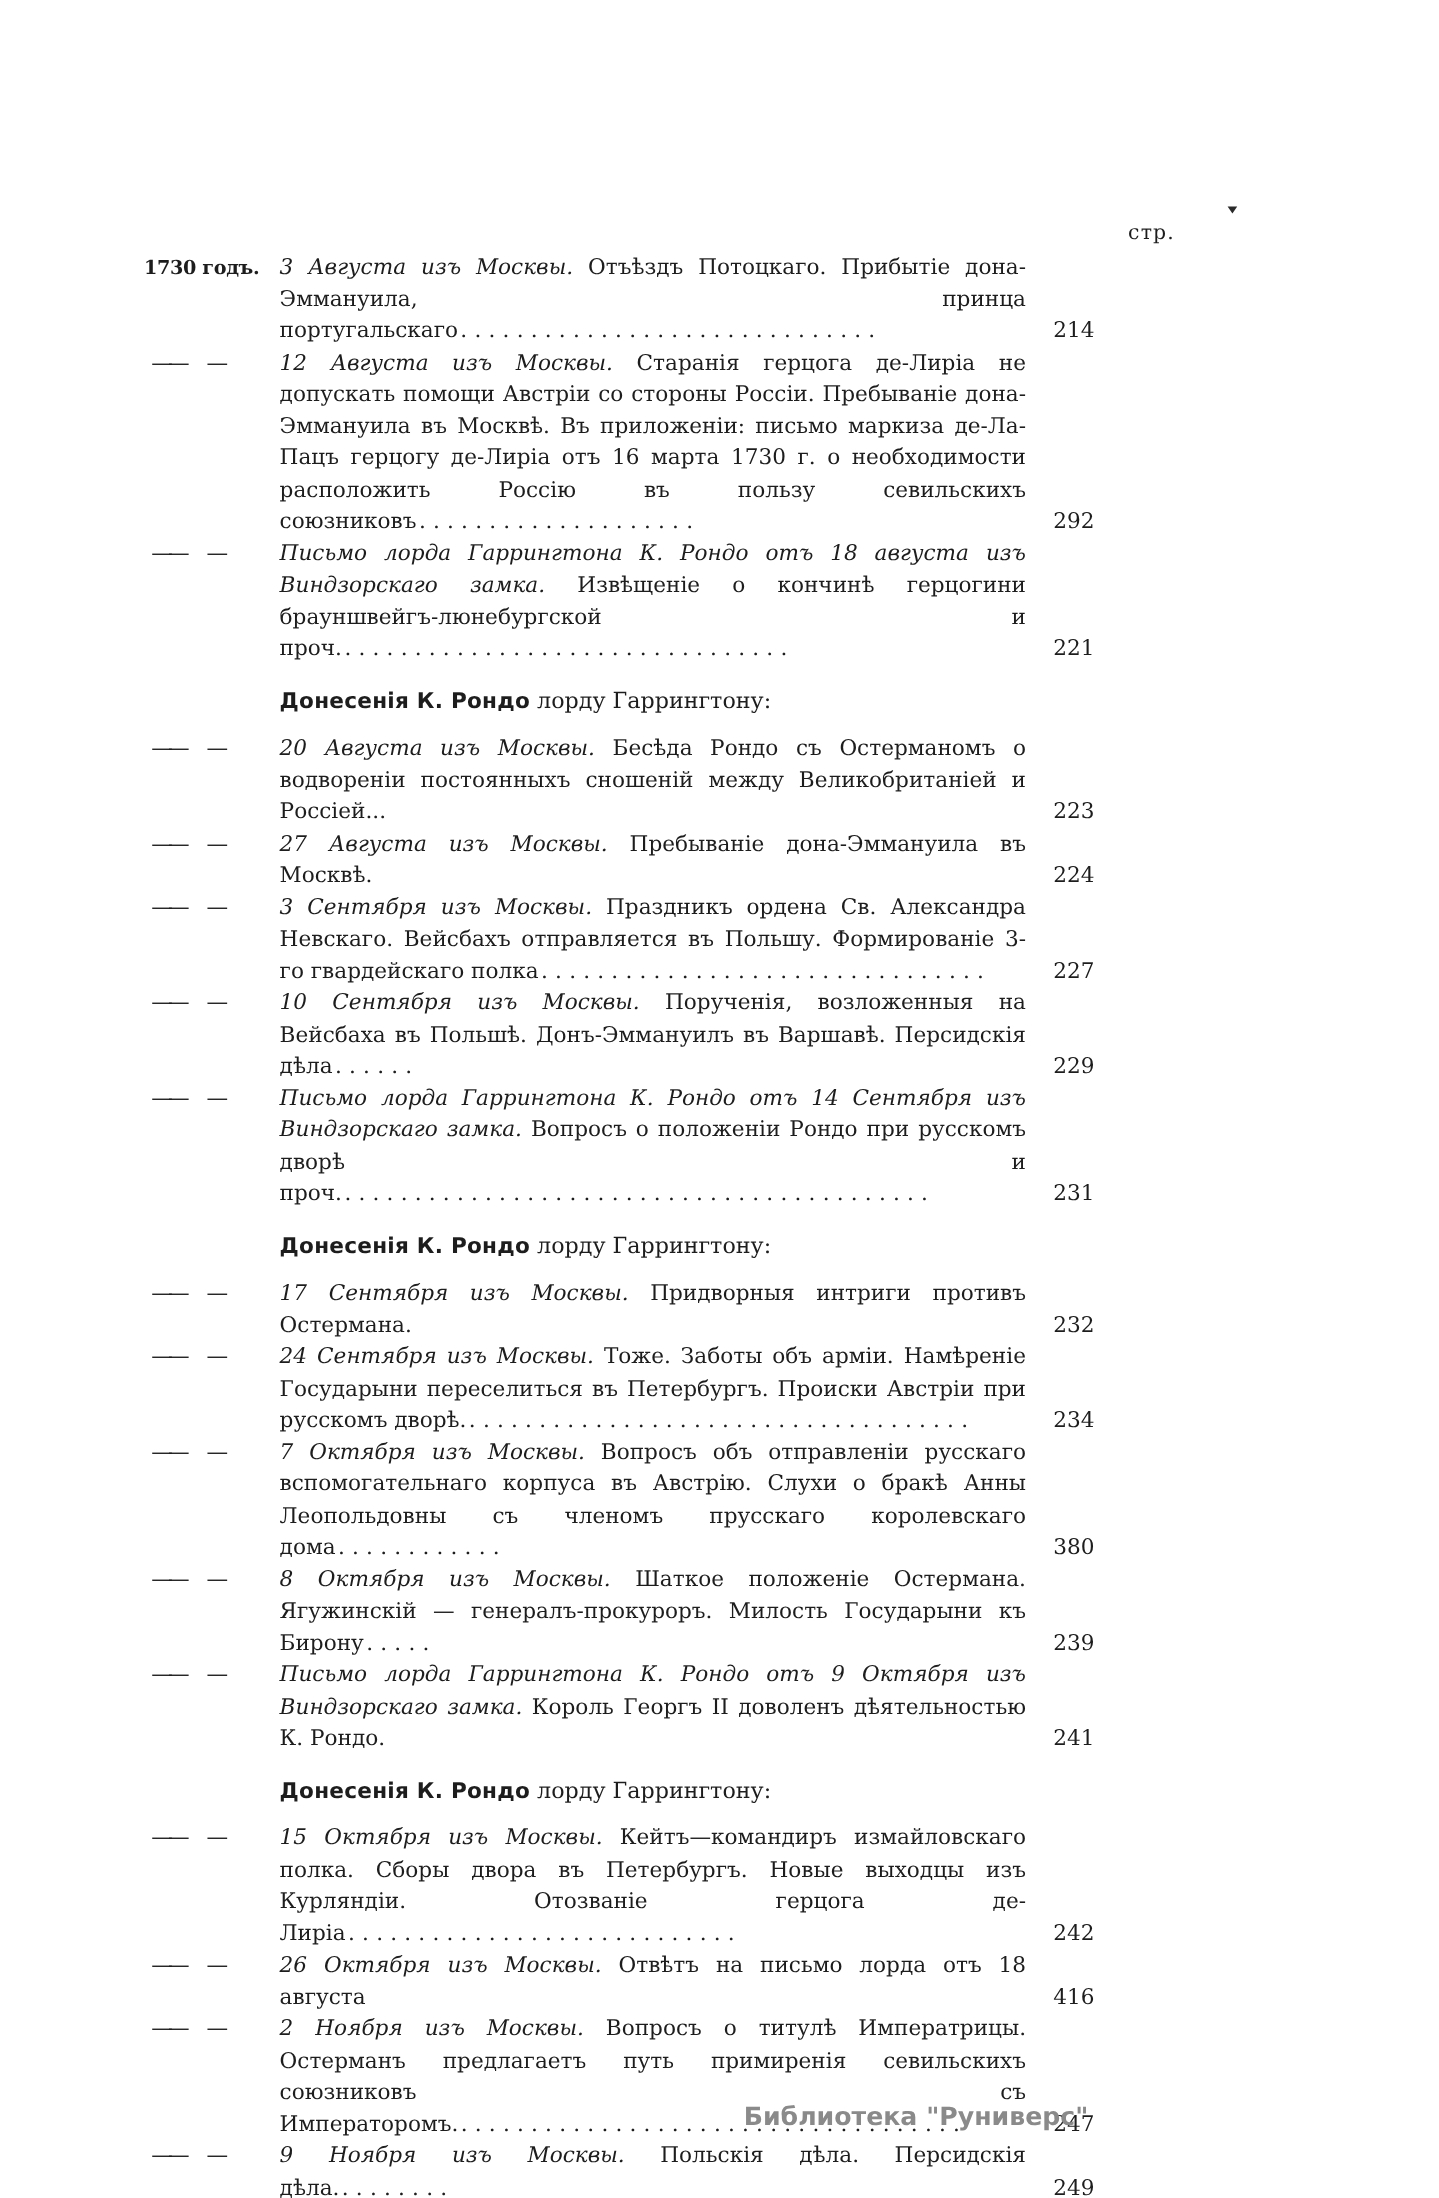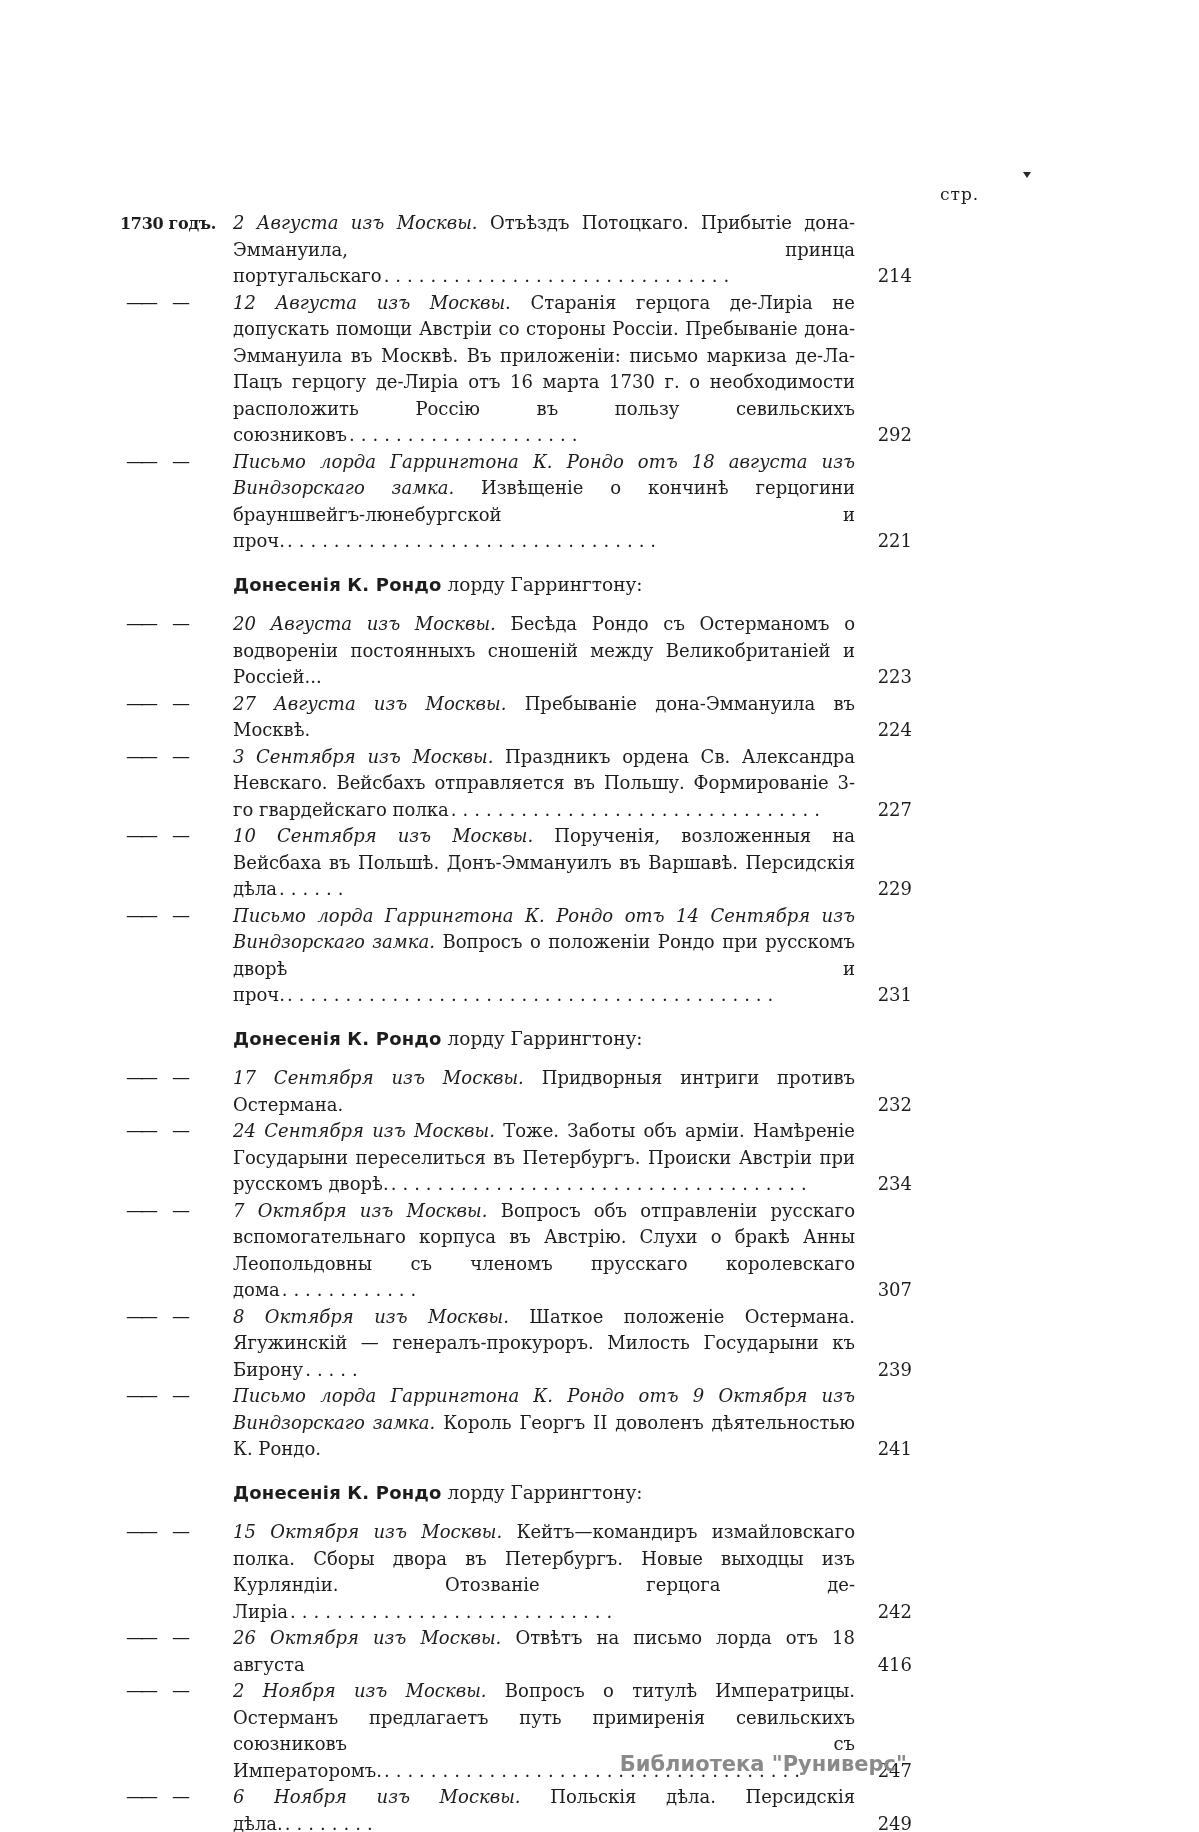--- a/index.html
+++ b/index.html
@@ -88,21 +88,21 @@
 </head>
 <body>
 
 <div class="page">
   <div class="ink-speck"></div>
   <div class="str-header">стр.</div>
 
   <div class="toc">
       <div class="entry">
         <div class="gutter"><span class="year-label">1730 годъ.</span></div>
-        <div class="body"><span class="date">2 Августа изъ Москвы.</span> <span class="txt">Отъѣздъ Потоцкаго. Прибытіе дона-Эммануила, принца португальскаго</span><span class="dots">..............................</span></div>
+        <div class="body"><span class="date">3 Августа изъ Москвы.</span> <span class="txt">Отъѣздъ Потоцкаго. Прибытіе дона-Эммануила, принца португальскаго</span><span class="dots">..............................</span></div>
         <div class="pagenum">214</div>
       </div>
       <div class="entry">
         <div class="gutter"><span class="d1">——</span><span class="d2">—</span></div>
         <div class="body"><span class="date">12 Августа изъ Москвы.</span> <span class="txt">Старанія герцога де-Лиріа не допускать помощи Австріи со стороны Россіи. Пребываніе дона-Эммануила въ Москвѣ. Въ приложеніи: письмо маркиза де-Ла-Пацъ герцогу де-Лиріа отъ 16 марта 1730 г. о необходимости расположить Россію въ пользу севильскихъ союзниковъ</span><span class="dots">....................</span></div>
         <div class="pagenum">292</div>
       </div>
       <div class="entry">
         <div class="gutter"><span class="d1">——</span><span class="d2">—</span></div>
         <div class="body"><span class="date">Письмо лорда Гаррингтона К. Рондо отъ 18 августа изъ Виндзорскаго замка.</span> <span class="txt">Извѣщеніе о кончинѣ герцогини брауншвейгъ-люнебургской и проч.</span><span class="dots">................................</span></div>
@@ -141,21 +141,21 @@
         <div class="pagenum">232</div>
       </div>
       <div class="entry">
         <div class="gutter"><span class="d1">——</span><span class="d2">—</span></div>
         <div class="body"><span class="date">24 Сентября изъ Москвы.</span> <span class="txt">Тоже. Заботы объ арміи. Намѣреніе Государыни переселиться въ Петербургъ. Происки Австріи при русскомъ дворѣ.</span><span class="dots">....................................</span></div>
         <div class="pagenum">234</div>
       </div>
       <div class="entry">
         <div class="gutter"><span class="d1">——</span><span class="d2">—</span></div>
         <div class="body"><span class="date">7 Октября изъ Москвы.</span> <span class="txt">Вопросъ объ отправленіи русскаго вспомогательнаго корпуса въ Австрію. Слухи о бракѣ Анны Леопольдовны съ членомъ прусскаго королевскаго дома</span><span class="dots">............</span></div>
-        <div class="pagenum">307</div>
+        <div class="pagenum">380</div>
       </div>
       <div class="entry">
         <div class="gutter"><span class="d1">——</span><span class="d2">—</span></div>
         <div class="body"><span class="date">8 Октября изъ Москвы.</span> <span class="txt">Шаткое положеніе Остермана. Ягужинскій — генералъ-прокуроръ. Милость Государыни къ Бирону</span><span class="dots">.....</span></div>
         <div class="pagenum">239</div>
       </div>
       <div class="entry">
         <div class="gutter"><span class="d1">——</span><span class="d2">—</span></div>
         <div class="body"><span class="date">Письмо лорда Гаррингтона К. Рондо отъ 9 Октября изъ Виндзорскаго замка.</span> <span class="txt">Король Георгъ II доволенъ дѣятельностью К. Рондо.</span></div>
         <div class="pagenum">241</div>
@@ -171,19 +171,19 @@
         <div class="body"><span class="date">26 Октября изъ Москвы.</span> <span class="txt">Отвѣтъ на письмо лорда отъ 18 августа</span></div>
         <div class="pagenum">416</div>
       </div>
       <div class="entry">
         <div class="gutter"><span class="d1">——</span><span class="d2">—</span></div>
         <div class="body"><span class="date">2 Ноября изъ Москвы.</span> <span class="txt">Вопросъ о титулѣ Императрицы. Остерманъ предлагаетъ путь примиренія севильскихъ союзниковъ съ Императоромъ.</span><span class="dots">....................................</span></div>
         <div class="pagenum">247</div>
       </div>
       <div class="entry">
         <div class="gutter"><span class="d1">——</span><span class="d2">—</span></div>
-        <div class="body"><span class="date">6 Ноября изъ Москвы.</span> <span class="txt">Польскія дѣла. Персидскія дѣла.</span><span class="dots">........</span></div>
+        <div class="body"><span class="date">9 Ноября изъ Москвы.</span> <span class="txt">Польскія дѣла. Персидскія дѣла.</span><span class="dots">........</span></div>
         <div class="pagenum">249</div>
       </div>
     </div>
 
   <div class="watermark">Библиотека "Руниверс"</div>
 </div>
 
 </body></html>

